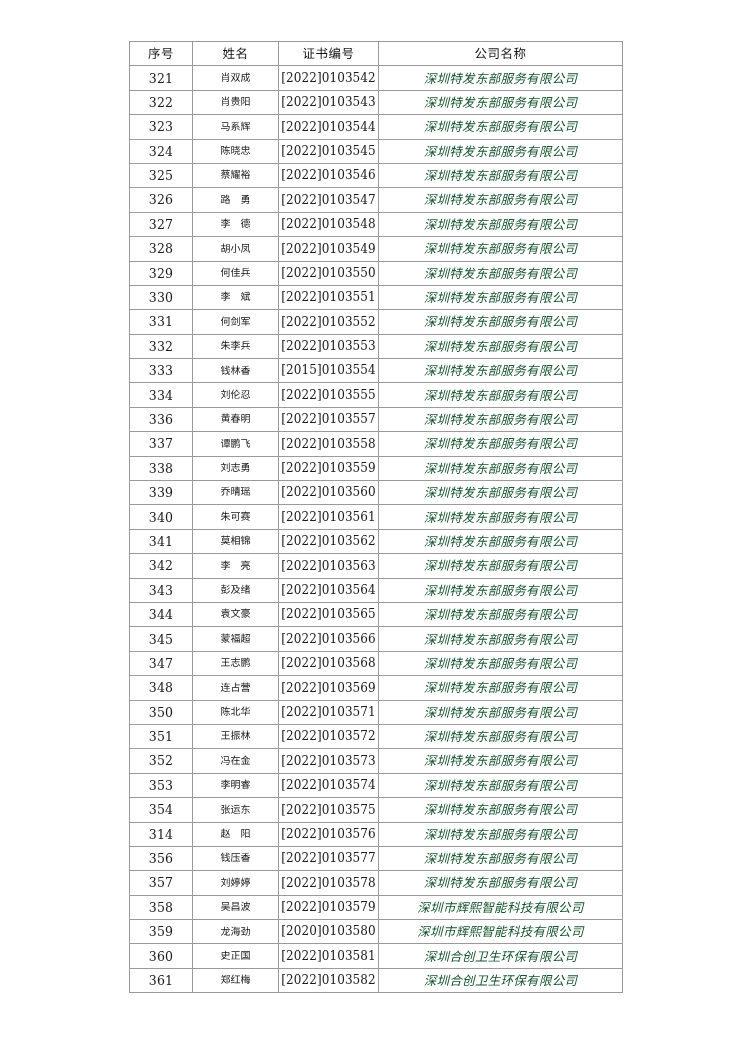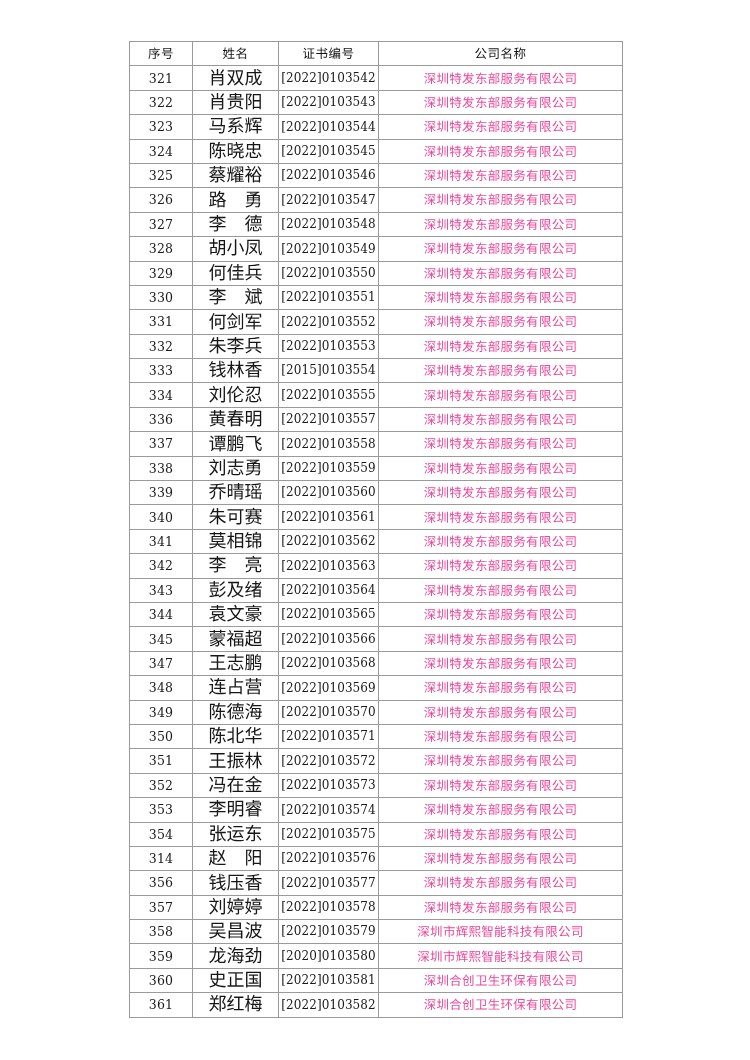--- a/index.html
+++ b/index.html
@@ -65,34 +65,35 @@
   }
 
   td.seq {
     font-size: 12.5px;
     font-family: "DejaVu Serif", "Liberation Serif", serif;
     color: #1a1a1a;
     letter-spacing: 0.2px;
   }
 
   td.name {
-    font-size: 18px;
+    font-size: 10px;
     color: #161616;
   }
 
   td.cert {
     font-size: 12px;
     color: #1a1a1a;
     letter-spacing: 0.1px;
   }
 
   td.company {
     font-size: 12.5px;
-    color: #ec4899;
+    color: #14532d;
     letter-spacing: 0.3px;
+    font-style: italic;
   }
 </style>
 </head>
 <body>
 
 <div class="page">
   <div class="table-wrap">
     <table class="roster">
       <colgroup>
         <col class="c-seq">
@@ -259,26 +260,20 @@
             <td class="cert">[2022]0103568</td>
             <td class="company">深圳特发东部服务有限公司</td>
           </tr>
           <tr>
             <td class="seq">348</td>
             <td class="name">连占营</td>
             <td class="cert">[2022]0103569</td>
             <td class="company">深圳特发东部服务有限公司</td>
           </tr>
           <tr>
-            <td class="seq">349</td>
-            <td class="name">陈德海</td>
-            <td class="cert">[2022]0103570</td>
-            <td class="company">深圳特发东部服务有限公司</td>
-          </tr>
-          <tr>
             <td class="seq">350</td>
             <td class="name">陈北华</td>
             <td class="cert">[2022]0103571</td>
             <td class="company">深圳特发东部服务有限公司</td>
           </tr>
           <tr>
             <td class="seq">351</td>
             <td class="name">王振林</td>
             <td class="cert">[2022]0103572</td>
             <td class="company">深圳特发东部服务有限公司</td>

